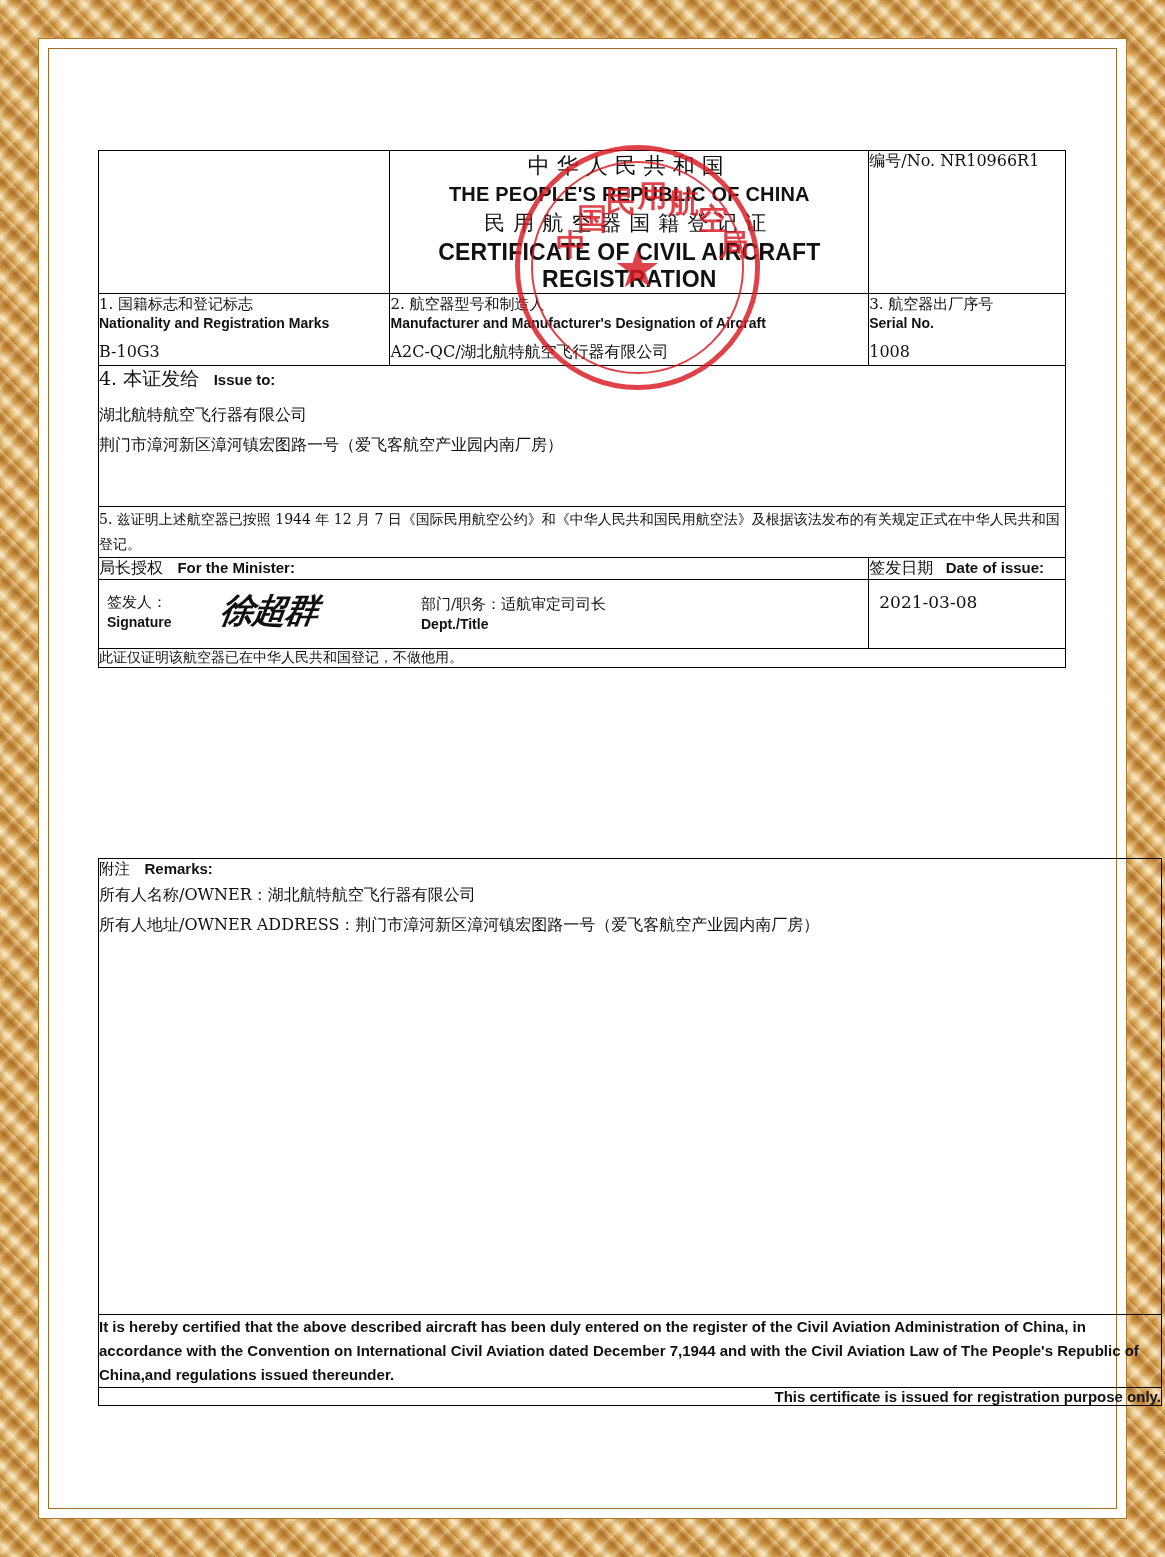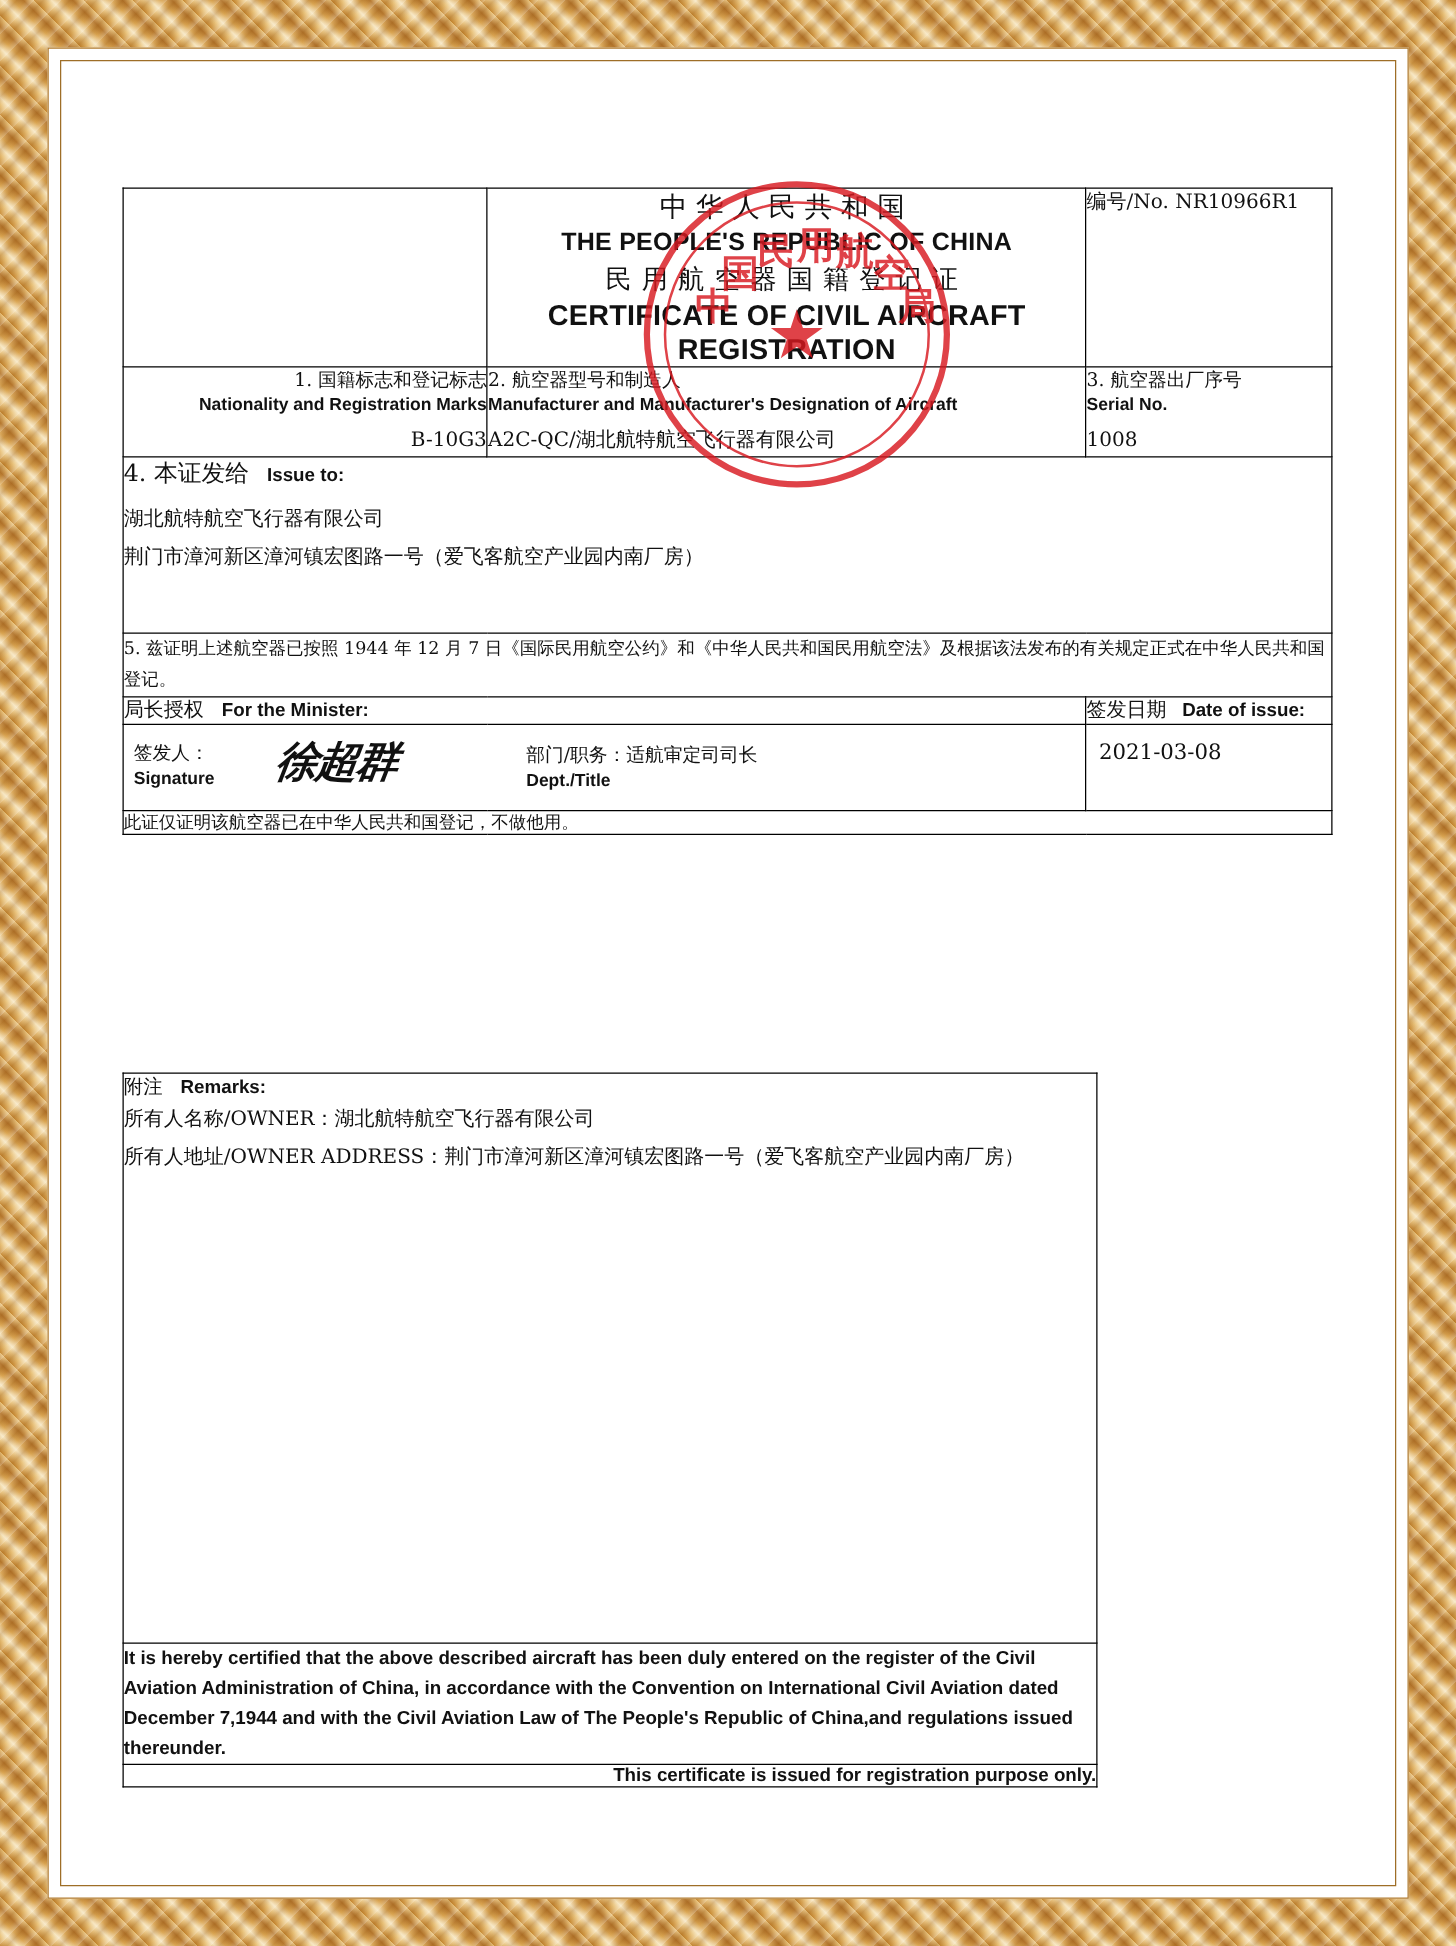--- a/index.html
+++ b/index.html
@@ -150,21 +150,21 @@
     left: 50%;
     top: 50%;
     font-family: "DejaVu Serif", serif;
     font-size: 30px;
     font-weight: bold;
     color: #d81920;
     transform-origin: 0 0;
   }
 
   
-  .c1 { width: 292px; text-align: right; }
+  .c1 { width: 292px; }
   .c2 { width: 480px; }
   .c3 { width: 196px; }
   .cellpad { padding: 5px 8px 7px 8px; }
   .lbl-cn { font-family: "DejaVu Serif", serif; font-size: 15px; line-height: 20px; }
   .lbl-en { font-size: 14px; font-weight: bold; line-height: 19px; }
   .val    { font-family: "DejaVu Serif", serif; font-size: 16px; line-height: 26px; padding-top: 6px; }
 
   .issue-label-cn { font-family: "DejaVu Serif", serif; font-size: 19px; }
   .issue-label-en { font-size: 15px; font-weight: bold; }
   .issue-line { font-family: "DejaVu Serif", serif; font-size: 16px; line-height: 30px; }
@@ -204,21 +204,21 @@
     font-family: "DejaVu Serif", serif;
     font-size: 14px;
     padding: 8px 8px 9px 8px;
   }
 
   
   .remarks-table {
     position: absolute;
     left: 38px;
     top: 798px;
-    width: 780px;
+    width: 1064px;
     border: 1px solid #000;
     border-collapse: collapse;
     box-sizing: border-box;
   }
   .remarks-table td { border: 1px solid #000; padding: 0; vertical-align: top; }
   .remarks-body { height: 455px; padding: 6px 10px 8px 10px; }
   .rem-head-cn { font-family: "DejaVu Serif", serif; font-size: 15.5px; }
   .rem-head-en { font-family: "Liberation Sans", sans-serif; font-weight: bold; font-size: 15px; }
   .rem-line {
     font-family: "DejaVu Serif", serif;

